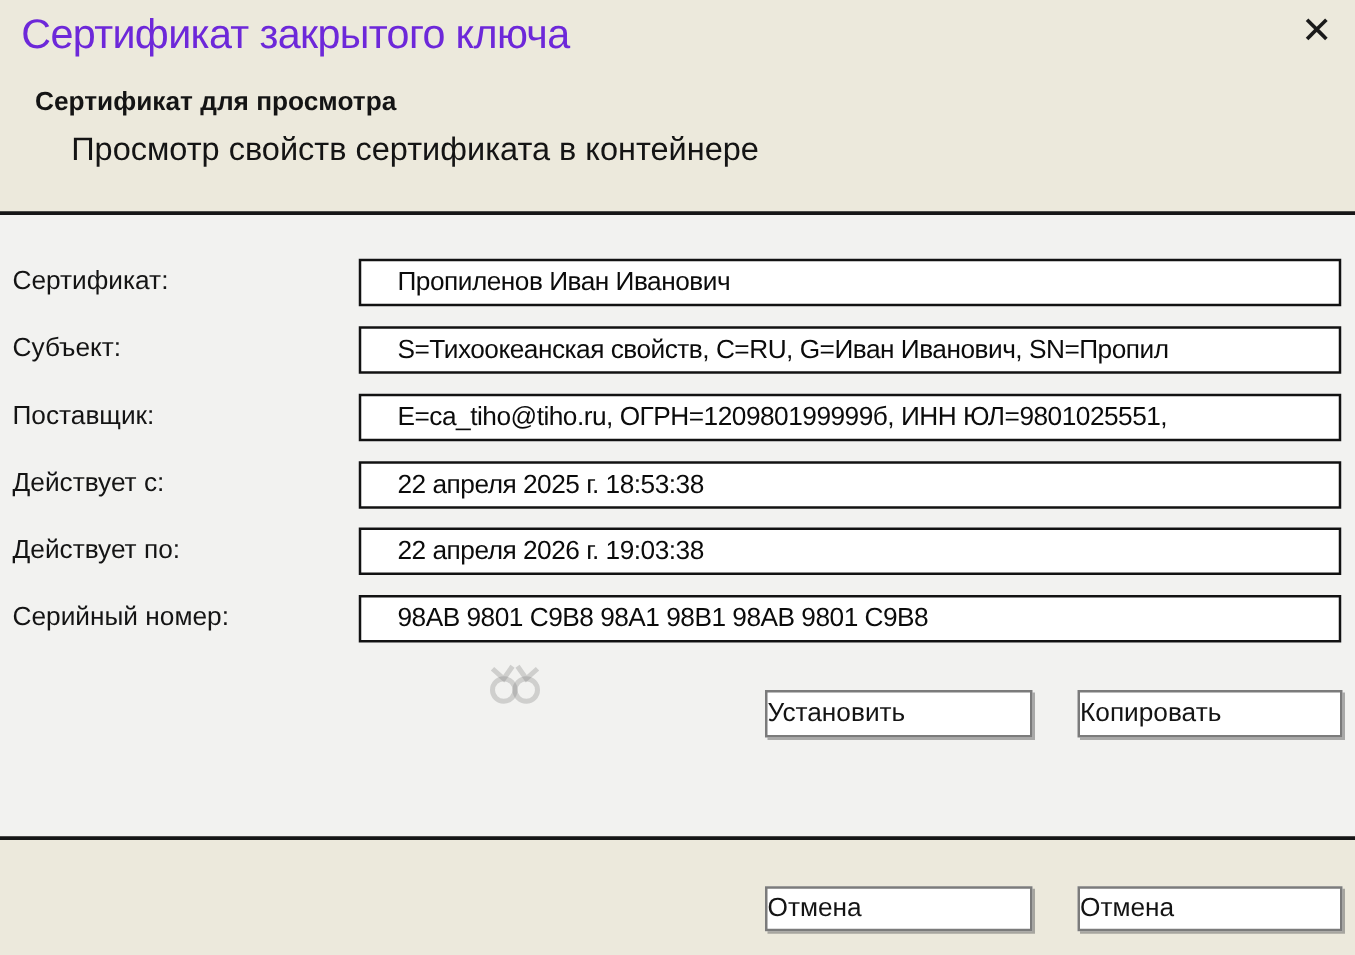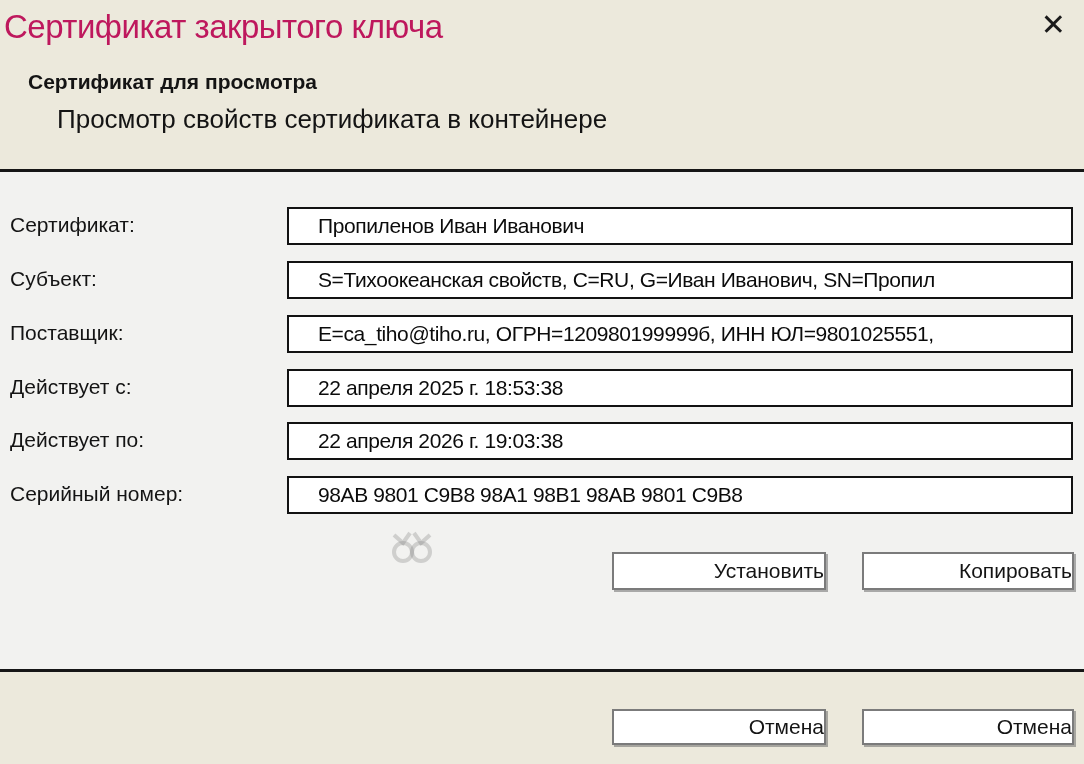--- a/index.html
+++ b/index.html
@@ -7,22 +7,22 @@
     width:1084px;height:764px;
     font-family:"Liberation Sans","DejaVu Sans",sans-serif;
     background:#ece9dc;
     overflow:hidden;
   }
   .dialog{position:relative;width:1084px;height:764px;background:#ece9dc;}
 
   
   .titlebar{position:absolute;left:0;top:0;width:100%;height:58px;}
   .window-title{
-    position:absolute;left:4px;top:8px;
-    font-size:33px;color:#be185d;letter-spacing:-0.5px;
+    position:absolute;left:17px;top:8px;
+    font-size:33px;color:#6d28d9;letter-spacing:-0.5px;
     white-space:nowrap;
   }
   .close-x{
     position:absolute;right:18px;top:8px;
     font-size:30px;line-height:34px;color:#1a1a1a;
     cursor:pointer;font-weight:400;
   }
   .wizard-heading{
     position:absolute;left:28px;top:70px;
     font-size:21px;font-weight:bold;color:#141414;white-space:nowrap;
@@ -56,21 +56,21 @@
     white-space:nowrap;overflow:hidden;
   }
   .btn{
     position:absolute;height:38px;
     background:#ffffff;
     border:2px solid #7b7b7b;
     box-shadow:2px 2px 0 0 rgba(110,110,110,0.55);
     box-sizing:border-box;
     font-family:"Liberation Sans","DejaVu Sans",sans-serif;
     font-size:21px;color:#141414;
-    text-align:right;line-height:34px;
+    text-align:left;line-height:34px;
     cursor:pointer;padding:0;
   }
   .btn-install{left:612px;top:552px;width:214px;}
   .btn-copy{left:862px;top:552px;width:212px;}
 
   
   .watermark{
     position:absolute;left:390px;top:352px;width:320px;height:48px;
     display:flex;align-items:center;
     color:rgba(125,125,125,0.30);

